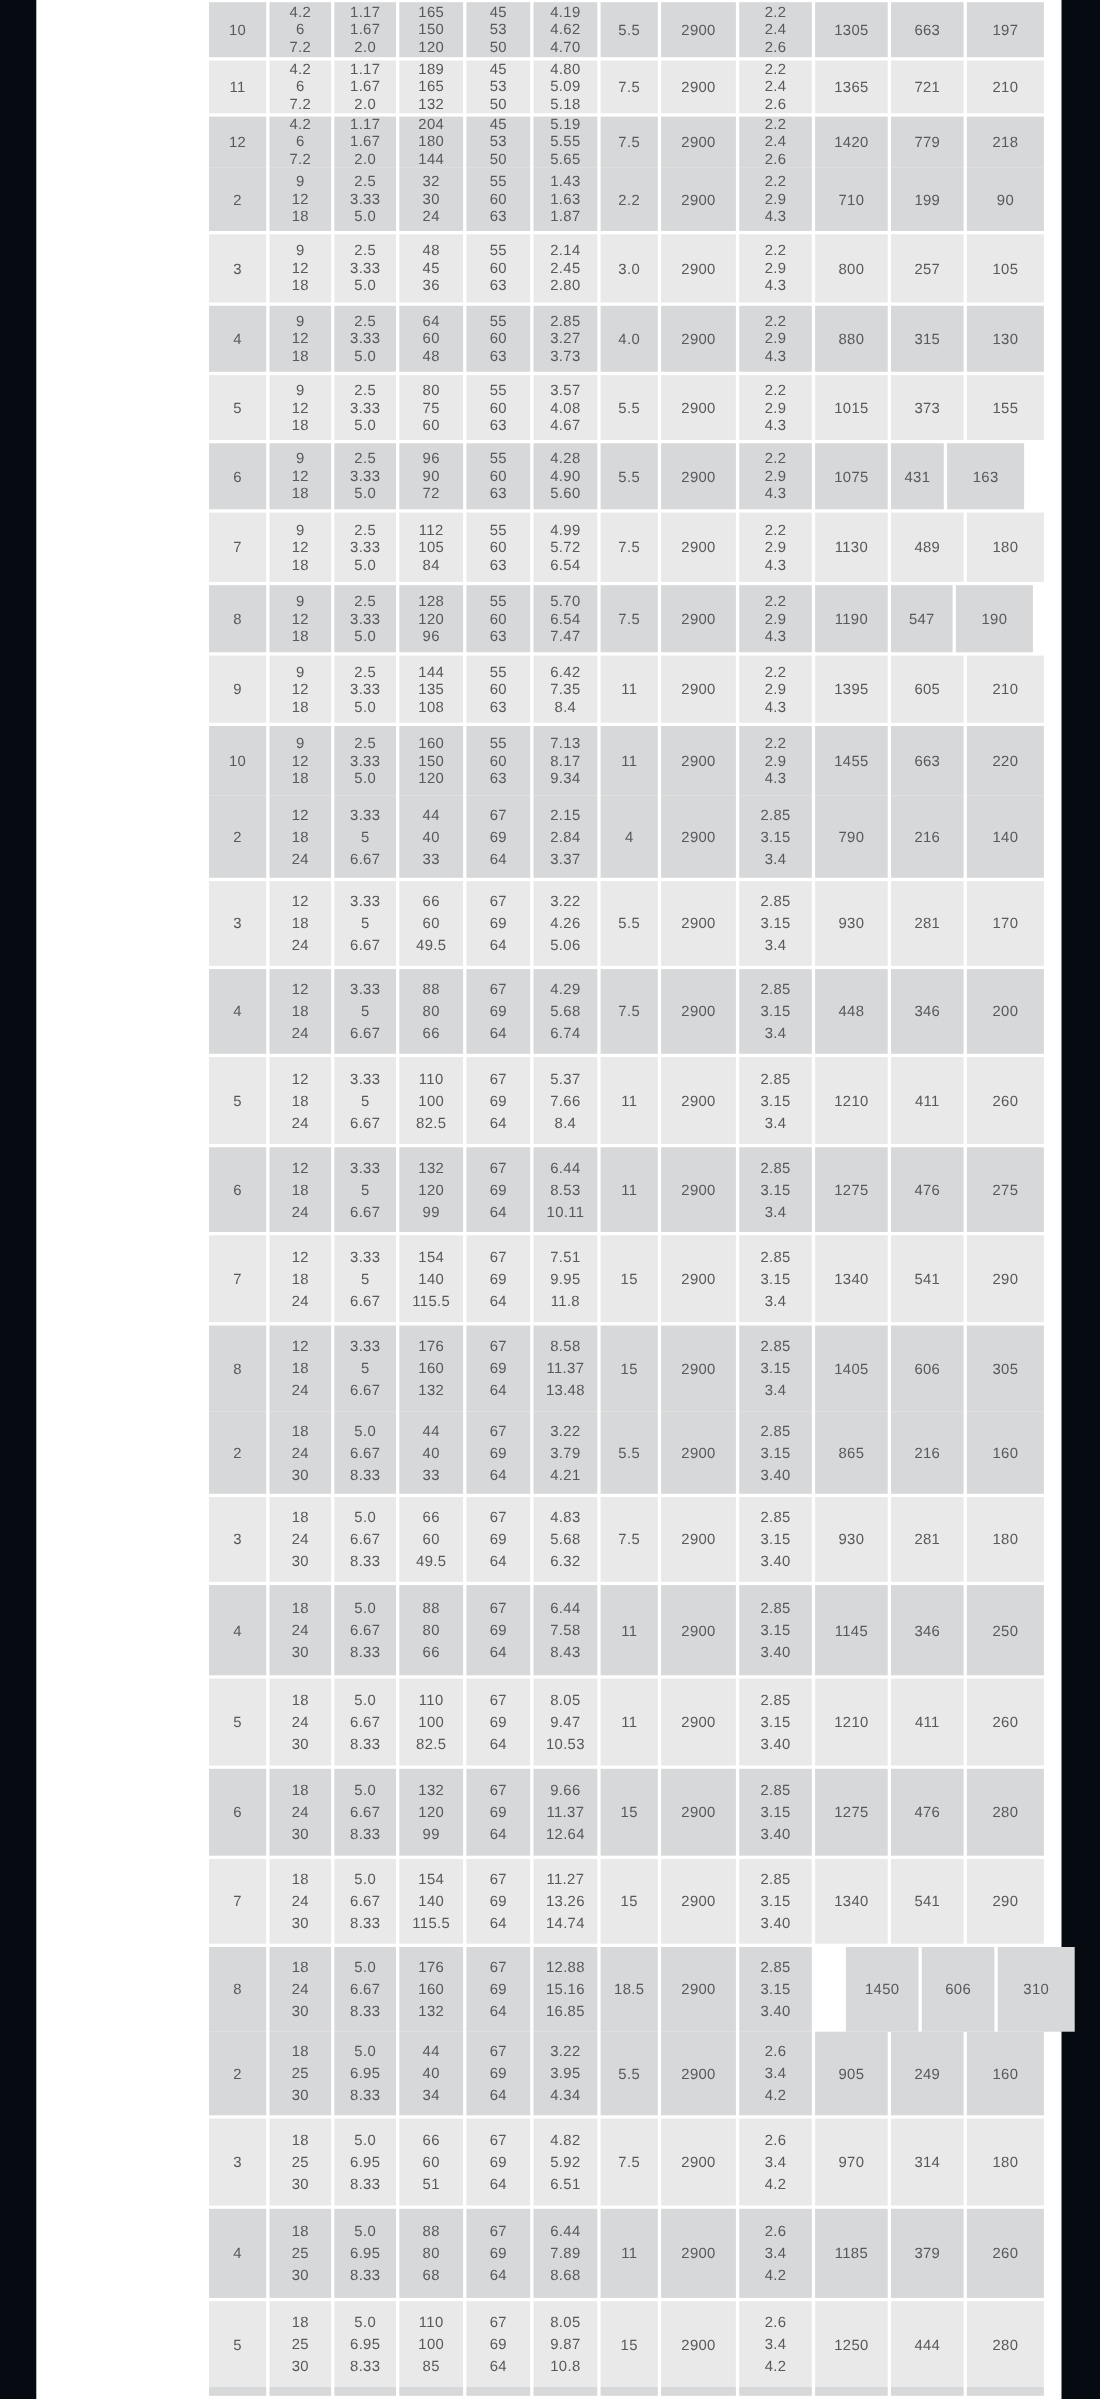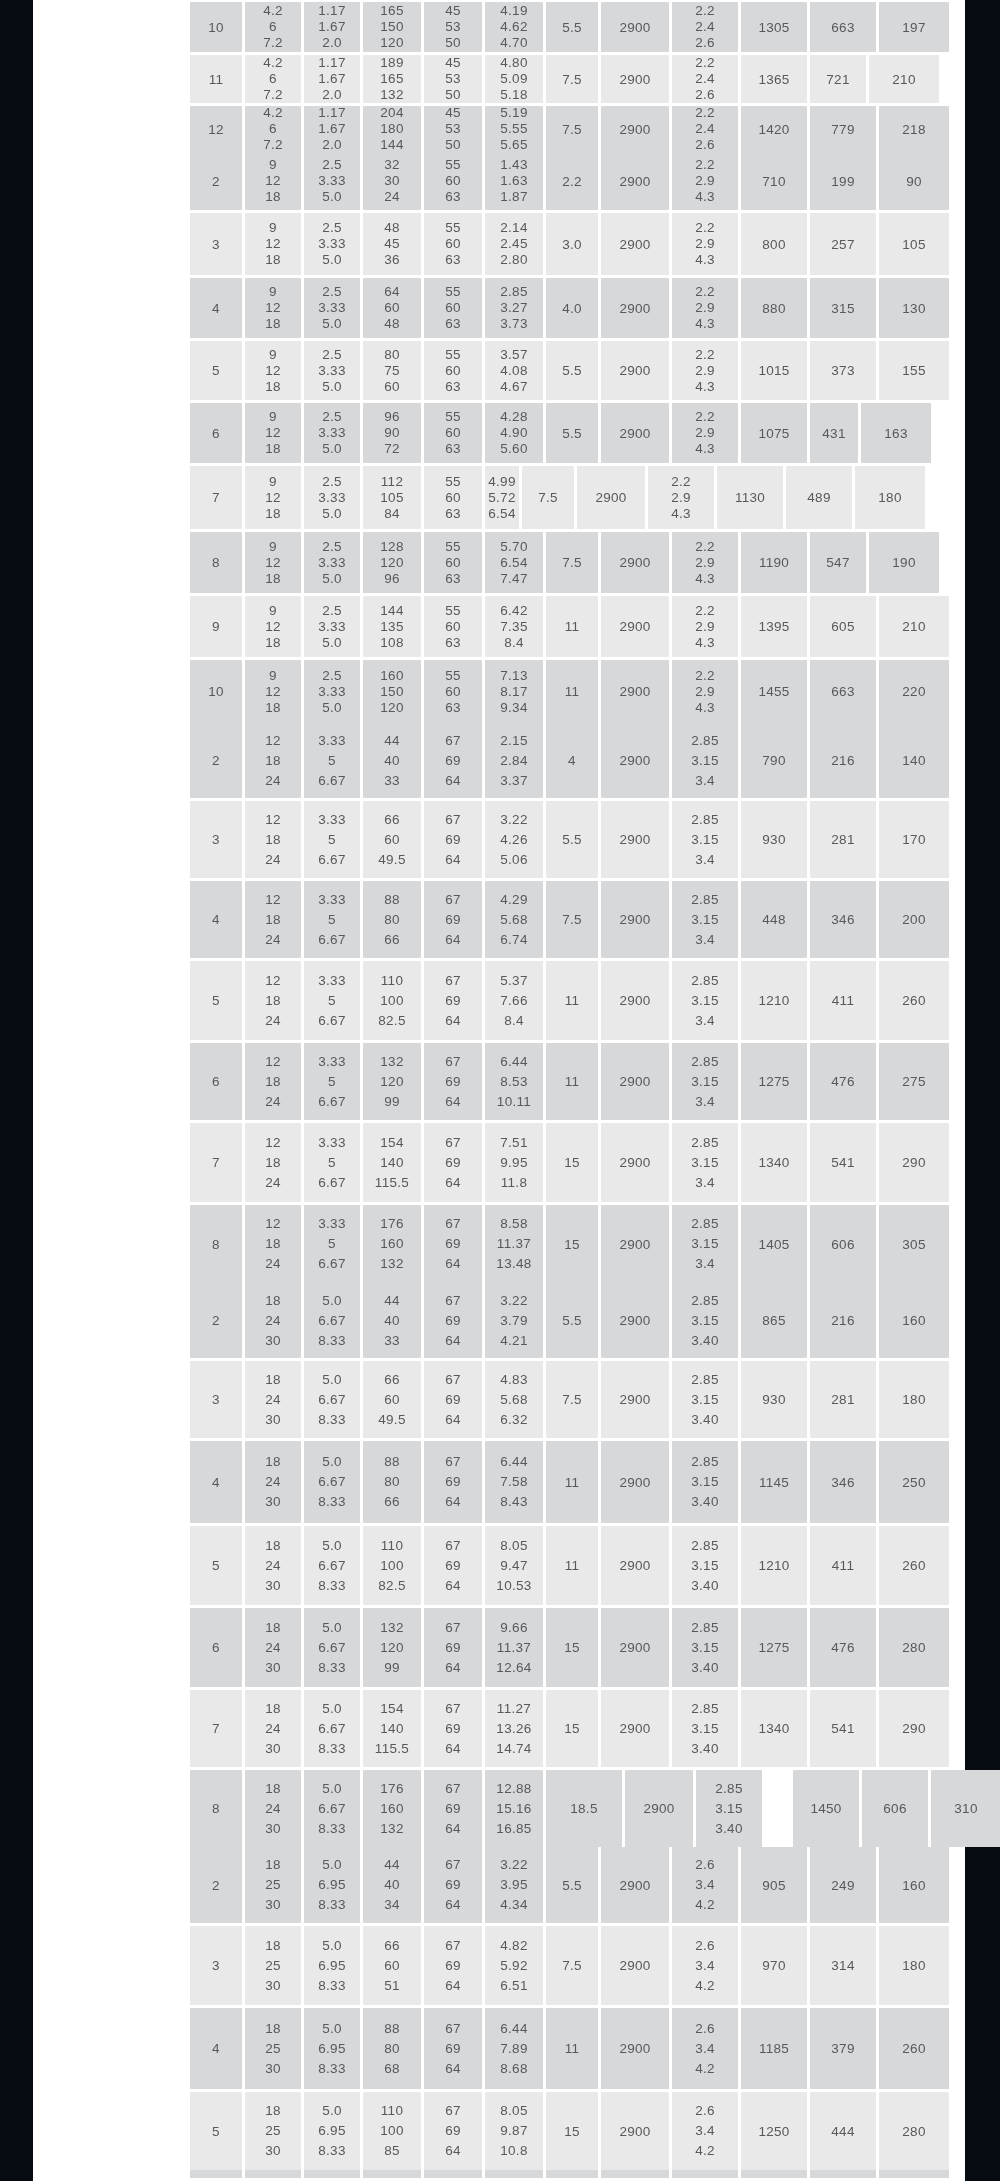--- a/index.html
+++ b/index.html
@@ -92,21 +92,21 @@
           <div class="line" style="line-height: 16px;">5.18</div>
         </div>
         <div class="cell c-motor" style="width: 52px;">7.5</div>
         <div class="cell c-speed" style="width: 68px;">2900</div>
         <div class="cell c-npsh" style="width: 66px;">
           <div class="line" style="line-height: 16px;">2.2</div>
           <div class="line" style="line-height: 16px;">2.4</div>
           <div class="line" style="line-height: 16px;">2.6</div>
         </div>
         <div class="cell c-dim1" style="width: 66px;">1365</div>
-        <div class="cell c-dim2" style="width: 56px;">721</div>
+        <div class="cell c-dim2" style="width: 66px;">721</div>
         <div class="cell c-mass" style="width: 70px;">210</div>
       </div>
       <div class="row dark" style="height: 46px; margin-bottom: 0px;">
         <div class="cell c-stage" style="width: 52px;">12</div>
         <div class="cell c-flow_m3h" style="width: 56px;">
           <div class="line" style="line-height: 16px;">4.2</div>
           <div class="line" style="line-height: 16px;">6</div>
           <div class="line" style="line-height: 16px;">7.2</div>
         </div>
         <div class="cell c-flow_ls" style="width: 56px;">
@@ -345,21 +345,21 @@
         <div class="cell c-head" style="width: 58px;">
           <div class="line" style="line-height: 16px;">112</div>
           <div class="line" style="line-height: 16px;">105</div>
           <div class="line" style="line-height: 16px;">84</div>
         </div>
         <div class="cell c-eff" style="width: 58px;">
           <div class="line" style="line-height: 16px;">55</div>
           <div class="line" style="line-height: 16px;">60</div>
           <div class="line" style="line-height: 16px;">63</div>
         </div>
-        <div class="cell c-power" style="width: 34px;">
+        <div class="cell c-power" style="width: 58px;">
           <div class="line" style="line-height: 16px;">4.99</div>
           <div class="line" style="line-height: 16px;">5.72</div>
           <div class="line" style="line-height: 16px;">6.54</div>
         </div>
         <div class="cell c-motor" style="width: 52px;">7.5</div>
         <div class="cell c-speed" style="width: 68px;">2900</div>
         <div class="cell c-npsh" style="width: 66px;">
           <div class="line" style="line-height: 16px;">2.2</div>
           <div class="line" style="line-height: 16px;">2.9</div>
           <div class="line" style="line-height: 16px;">4.3</div>
@@ -996,21 +996,21 @@
         <div class="cell c-eff" style="width: 58px;">
           <div class="line" style="line-height: 20px;">67</div>
           <div class="line" style="line-height: 20px;">69</div>
           <div class="line" style="line-height: 20px;">64</div>
         </div>
         <div class="cell c-power" style="width: 58px;">
           <div class="line" style="line-height: 20px;">12.88</div>
           <div class="line" style="line-height: 20px;">15.16</div>
           <div class="line" style="line-height: 20px;">16.85</div>
         </div>
-        <div class="cell c-motor" style="width: 76px;">18.5</div>
+        <div class="cell c-motor" style="width: 52px;">18.5</div>
         <div class="cell c-speed" style="width: 68px;">2900</div>
         <div class="cell c-npsh" style="width: 66px;">
           <div class="line" style="line-height: 20px;">2.85</div>
           <div class="line" style="line-height: 20px;">3.15</div>
           <div class="line" style="line-height: 20px;">3.40</div>
         </div>
         <div class="cell c-dim1" style="width: 66px; margin-left: 28px;">1450</div>
         <div class="cell c-dim2" style="width: 66px;">606</div>
         <div class="cell c-mass" style="width: 70px;">310</div>
       </div>

